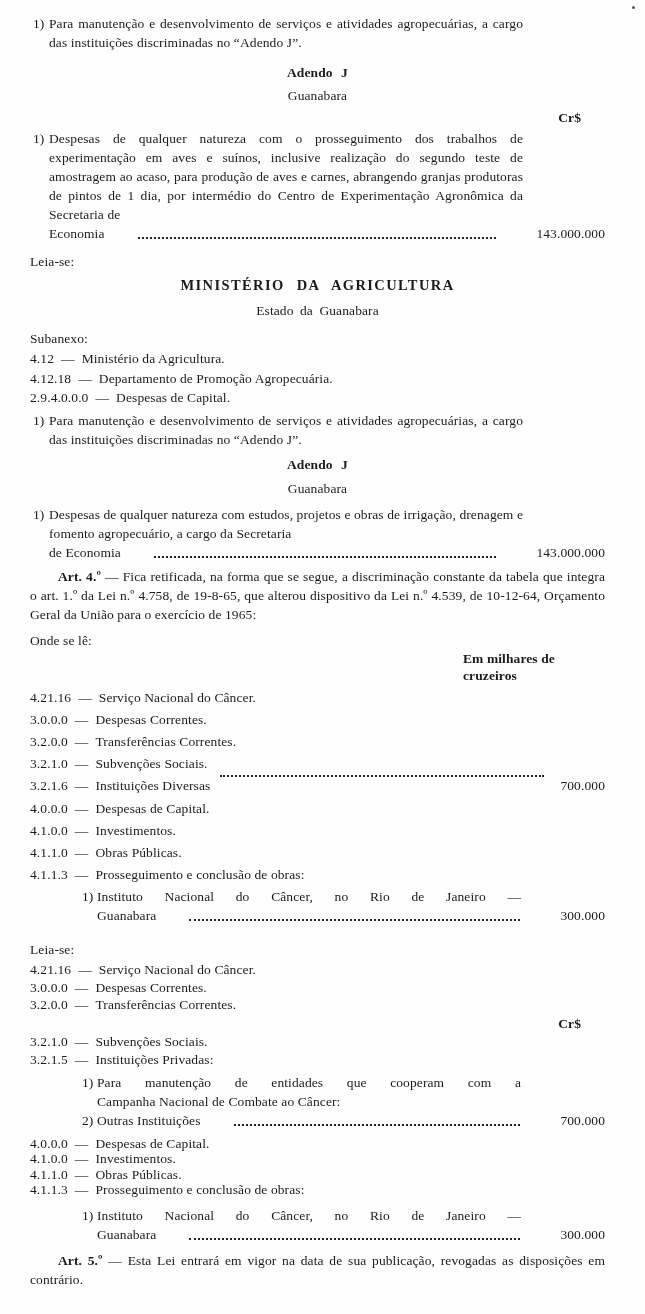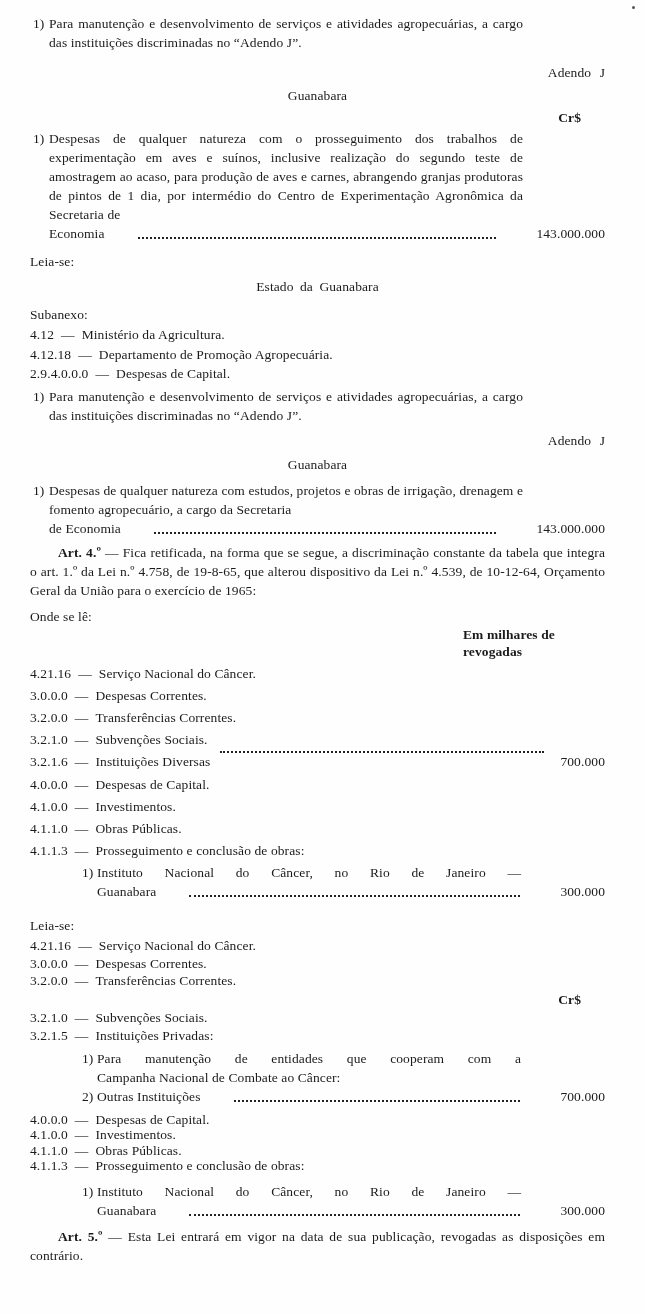--- a/index.html
+++ b/index.html
@@ -15,21 +15,21 @@
     line-height: 19px;
     padding: 14px 40px 0 30px;
     overflow: hidden;
     letter-spacing: 0.1px;
   }
   .speck {
     position: absolute; top: 6px; right: 10px;
     width: 3px; height: 3px; background: #555; border-radius: 50%;
   }
 
-  .heading { text-align: right; font-weight: normal; word-spacing: 5px; }
+  .heading { text-align: center; font-weight: bold; word-spacing: 5px; }
   .big-heading {
     text-align: center; font-weight: bold;
     font-size: 14.5px; letter-spacing: 1.4px; word-spacing: 7px;
   }
   .subheading { text-align: center; word-spacing: 3px; }
 
   .currency { text-align: right; padding-right: 24px; font-weight: bold; }
 
   .item { display: flex; margin-left: 3px; }
   .item .num { flex: 0 0 16px; }
@@ -106,20 +106,21 @@
       <div class="leader-row">
         <span>Economia</span>
         <span class="dots"></span>
         <span class="amount">143.000.000</span>
       </div>
     </div>
   </div>
 
   <div class="mt9">Leia-se:</div>
 
+  <div class="big-heading mt5">MINISTÉRIO DA AGRICULTURA</div>
   <div class="subheading mt6">Estado da Guanabara</div>
   <div class="mt9">Subanexo:</div>
 
   <div class="list-a mt1">
     <div class="code-row">
       <span class="code-part"><span>4.12</span><span class="dash">—</span><span>Ministério da Agricultura.</span></span>
     </div>
     <div class="code-row">
       <span class="code-part"><span>4.12.18</span><span class="dash">—</span><span>Departamento de Promoção Agropecuária.</span></span>
     </div>
@@ -153,21 +154,21 @@
   <p class="law-par mt5" style="margin-bottom:4px; margin-top:5px;">
     <span class="art-label">Art. 4.º</span>
     <span>—</span>
     <span>Fica retificada, na forma que se segue, a discriminação constante da tabela que integra o art. 1.º da Lei n.º 4.758, de 19-8-65, que alterou dispositivo da Lei n.º 4.539, de 10-12-64, Orçamento Geral da União para o exercício de 1965:</span>
   </p>
 
   <div class="mt7">Onde se lê:</div>
 
   <div class="unit-note">
     <div>Em milhares de</div>
-    <div>revogadas</div>
+    <div>cruzeiros</div>
   </div>
 
   <div class="list-b mt3">
     <div class="code-row">
       <span class="code-part"><span>4.21.16</span><span class="dash">—</span><span>Serviço Nacional do Câncer.</span></span>
     </div>
     <div class="code-row">
       <span class="code-part"><span>3.0.0.0</span><span class="dash">—</span><span>Despesas Correntes.</span></span>
     </div>
     <div class="code-row">

